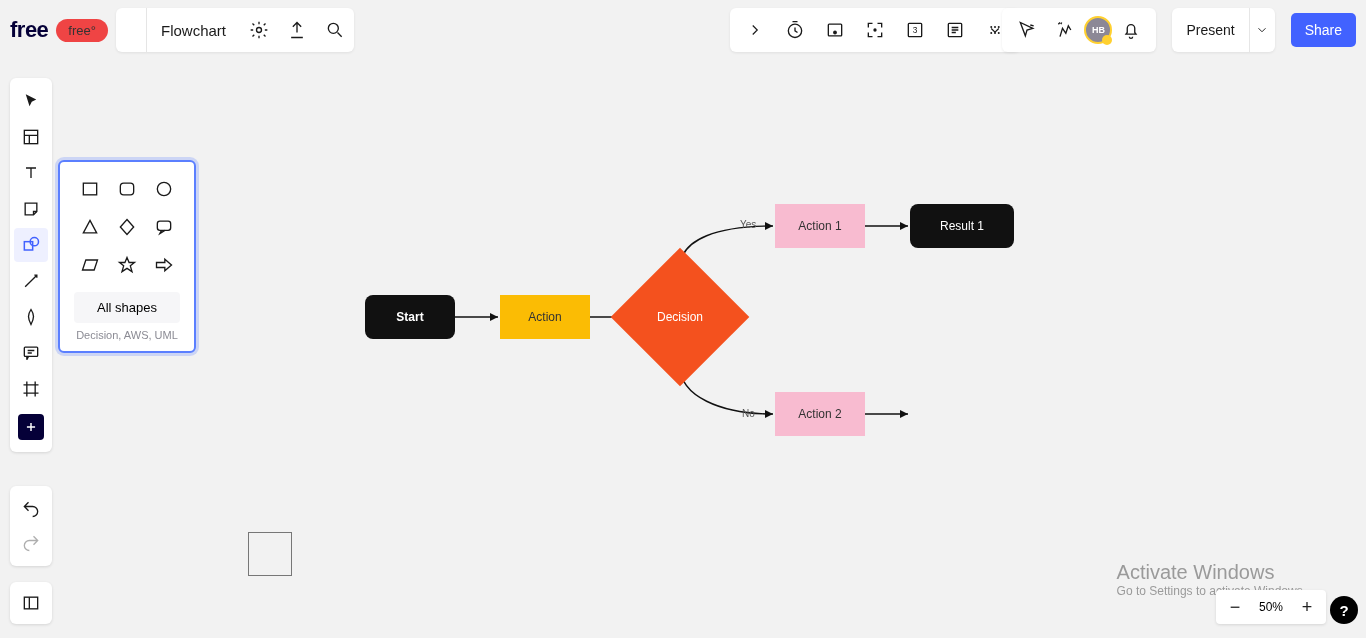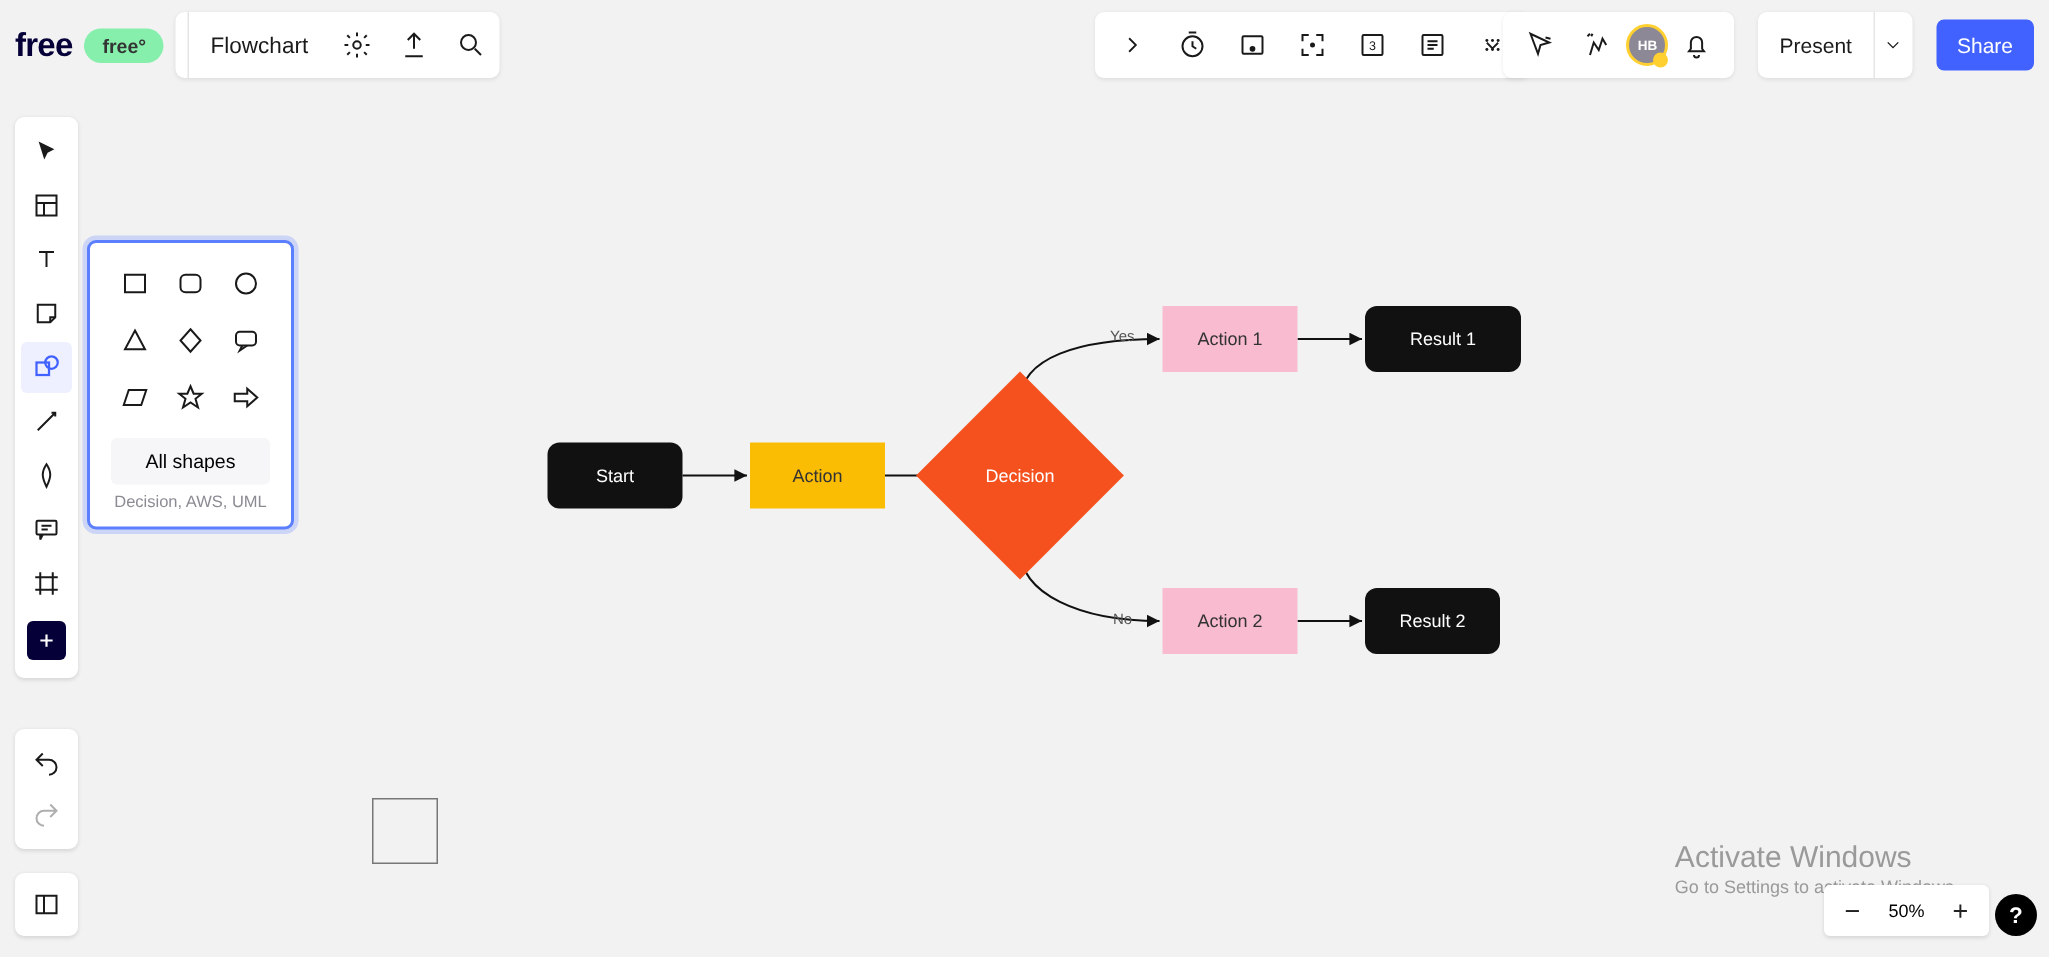--- a/index.html
+++ b/index.html
@@ -2,23 +2,23 @@
 <html><head>
 <meta charset="utf-8">
 <style>
   * { box-sizing: border-box; margin: 0; padding: 0; font-family: -apple-system, BlinkMacSystemFont, "Segoe UI", Helvetica, Arial, sans-serif; }
   html, body { width: 1366px; height: 638px; overflow: hidden; background: #f2f2f2; }
   .stage { position: relative; width: 1366px; height: 638px; }
 
   
   .topbar { position: absolute; top: 8px; left: 10px; height: 44px; display: flex; align-items: center; }
   .logo   { font-weight: 800; font-size: 22px; letter-spacing: -0.5px; color: #050038; cursor: pointer; }
-  .pill   { margin-left: 8px; padding: 4px 12px; border-radius: 18px; background: #86efac; font-size: 13px; color: #333; cursor: pointer; font-weight: bold; }
+  .pill   { margin-left: 8px; padding: 4px 12px; border-radius: 18px; background: #ef4444; font-size: 13px; color: #333; cursor: pointer; }
   .white-slab { background: #fff; border-radius: 6px; box-shadow: 0 1px 3px rgba(0,0,0,.08); display:flex; align-items:center; height:44px; }
-  .board-name { margin-left: 8px; padding: 0 14px; font-size: 15px; color:#1a1a1a; border-left:1px solid #e5e5e5; height:100%; display:flex; align-items:center; }
+  .board-name { margin-left: 30px; padding: 0 14px; font-size: 15px; color:#1a1a1a; border-left:1px solid #e5e5e5; height:100%; display:flex; align-items:center; }
   .icon-btn { width: 38px; height: 38px; display:flex; align-items:center; justify-content:center; cursor:pointer; border-radius:4px; }
   .topbar-right { position:absolute; top:8px; right:10px; display:flex; gap:16px; align-items:center; }
   .avatar { width:28px; height:28px; border-radius:50%; background:#8c8896; border:2px solid #ffd02f; display:flex; align-items:center; justify-content:center; font-size:9px; font-weight:700; color:#fff; position:relative;}
   .avatar::after{content:"";position:absolute;right:-2px;bottom:-3px;width:10px;height:10px;background:#ffd02f;border-radius:50%;}
   .present-btn, .share-btn { height:34px; border-radius:5px; font-size:14px; font-weight:500; display:flex; align-items:center; padding:0 14px; cursor:pointer; }
   .present-btn { background:#fff; color:#1a1a1a; }
   .chev-split { width:26px; border-left:1px solid #e6e6e6; height:100%; display:flex;align-items:center;justify-content:center;}
   .share-btn  { background:#4262ff; color:#fff; justify-content:center; }
 
   
@@ -31,21 +31,21 @@
 
   
   .shapes-pop { position:absolute; left:58px; top:160px; width:138px; background:#fff; border-radius:6px; border:2px solid #5b7fff; box-shadow:0 0 0 3px rgba(91,127,255,.25); padding:14px 8px 10px; }
   .shape-grid { display:grid; grid-template-columns:repeat(3,1fr); gap:12px 10px; padding:0 8px 10px;}
   .shape-cell { display:flex; align-items:center; justify-content:center; height:26px; cursor:pointer;}
   .all-shapes { margin:4px 6px 6px; background:#f6f6f8; border-radius:4px; text-align:center; font-size:13px; padding:8px 0; cursor:pointer;}
   .shapes-sub { text-align:center; font-size:11px; color:#8b8b94; }
 
   
   .node { position:absolute; display:flex; align-items:center; justify-content:center; font-size:12px; font-weight:500; }
-  .n-start  { left:365px; top:295px; width:90px; height:44px; background:#111; color:#fff; border-radius:8px; }
+  .n-start  { left:365px; top:295px; width:90px; height:44px; background:#111; color:#fff; border-radius:8px;font-weight:bold; }
   .n-action { left:500px; top:295px; width:90px; height:44px; background:#fbbc04; color:#333; }
   .n-decision-wrap { left:631px; top:268px; width:98px; height:98px; }
   .n-decision { width:100%; height:100%; background:#f4511e; transform:rotate(45deg); }
   .n-decision-label { position:absolute; inset:0; display:flex; align-items:center; justify-content:center; color:#fff; font-size:12px; font-weight:500;}
   .n-act1 { left:775px; top:204px; width:90px; height:44px; background:#f8bbd0; color:#333; }
   .n-act2 { left:775px; top:392px; width:90px; height:44px; background:#f8bbd0; color:#333; }
   .n-res1 { left:910px; top:204px; width:104px; height:44px; background:#111; color:#fff; border-radius:8px;}
   .n-res2 { left:910px; top:392px; width:90px; height:44px; background:#111; color:#fff; border-radius:8px;}
   .edge-label { position:absolute; font-size:10px; color:#555; }
   .ghost-rect { position:absolute; left:248px; top:532px; width:44px; height:44px; border:1px solid #777; background:transparent;}
@@ -329,21 +329,20 @@
 
   <div class="node n-start">Start</div>
   <div class="node n-decision-wrap">
     <div class="n-decision"></div>
     <div class="n-decision-label">Decision</div>
   </div>
   <div class="node n-action">Action</div>
   <div class="node n-act1">Action 1</div>
   <div class="node n-act2">Action 2</div>
   <div class="node n-res1">Result 1</div>
-  <div class="node n-res2">Result 2</div>
   <div class="edge-label" style="left:740px; top:219px;">Yes</div>
   <div class="edge-label" style="left:742px; top:408px;">No</div>
 
   <div class="ghost-rect"></div>
 
   <div class="watermark">
     <div class="wm1">Activate Windows</div>
     <div class="wm2">Go to Settings to activate Windows.</div>
   </div>
 

